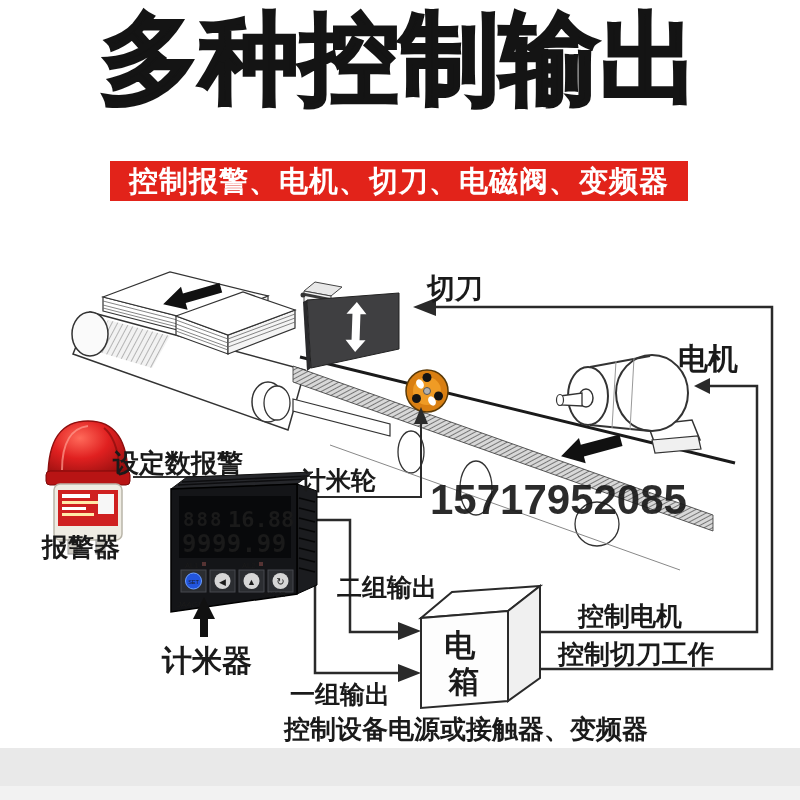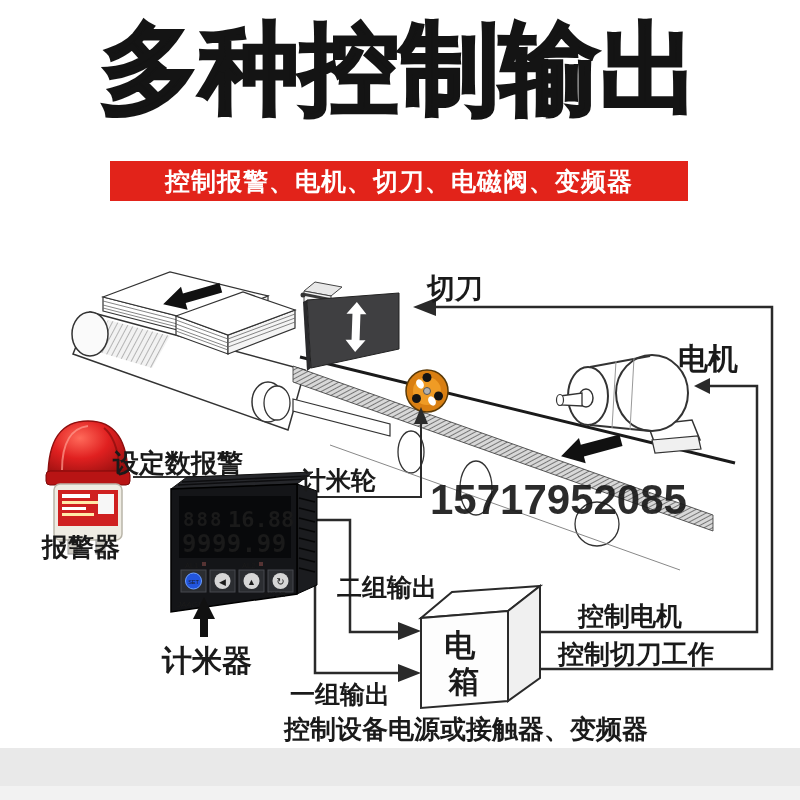--- a/index.html
+++ b/index.html
@@ -1,22 +1,22 @@
 <!DOCTYPE html>
 <html><head>
 <meta charset="utf-8">
 <style>
   html,body{margin:0;padding:0;background:#fff;}
   #stage{position:relative;width:800px;height:800px;background:#ffffff;overflow:hidden;
          font-family:"Liberation Sans",sans-serif;}
-  #title{position:absolute;top:10px;left:0;width:800px;text-align:center;
+  #title{position:absolute;top:0;left:0;width:800px;text-align:center;
          font-size:99px;font-weight:900;color:#141414;letter-spacing:1px;
          -webkit-text-stroke:3px #141414;line-height:1.2;}
   #banner{position:absolute;top:161px;left:110px;width:578px;height:40px;
-          background:#e2231a;color:#ffffff;font-size:25px;font-weight:bold;
+          background:#e2231a;color:#ffffff;font-size:29px;font-weight:bold;
           text-align:center;line-height:40px;letter-spacing:1px;}
   #gray-strip-1{position:absolute;left:0;top:748px;width:800px;height:38px;background:#e9e9e9;}
   #gray-strip-2{position:absolute;left:0;top:786px;width:800px;height:14px;background:#f2f2f2;}
   svg{position:absolute;left:0;top:0;}
   svg text{font-family:"Liberation Sans",sans-serif;fill:#1a1a1a;}
   .seg{font-family:"DejaVu Sans Mono",monospace;font-weight:bold;}
   .bluelab{font-weight:bold;}
 </style>
 </head>
 <body>

